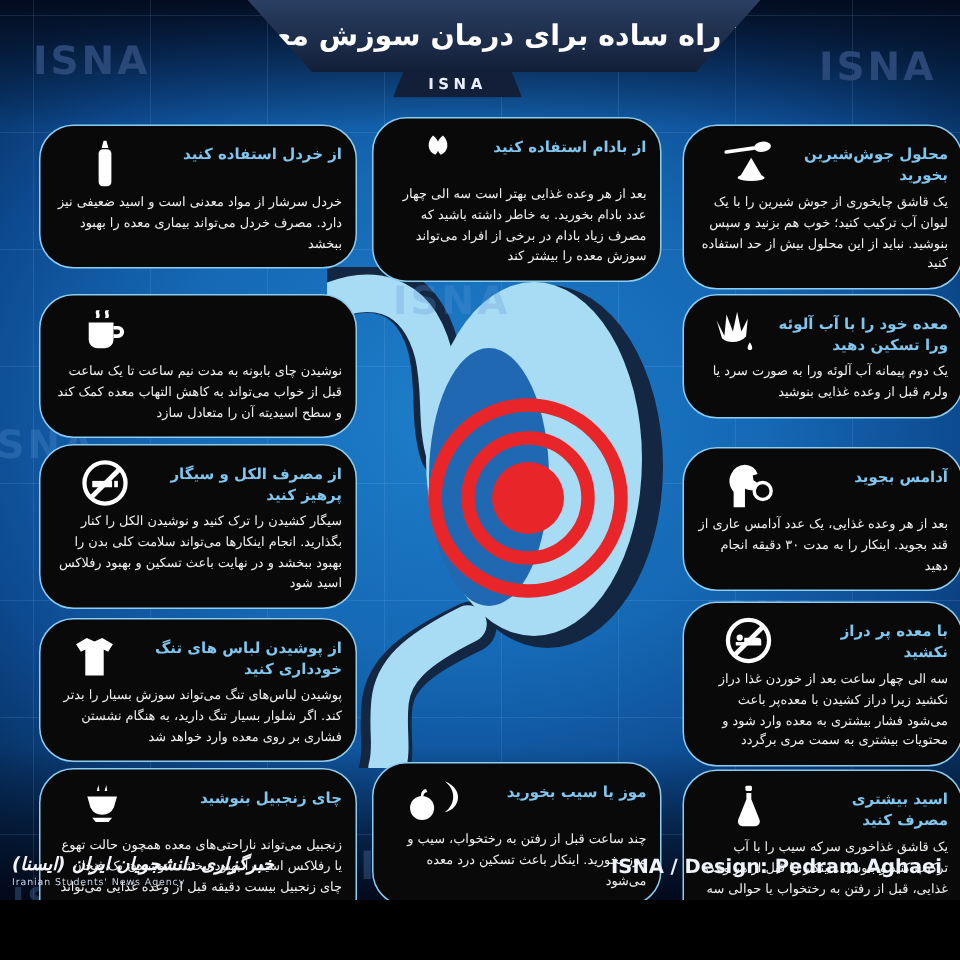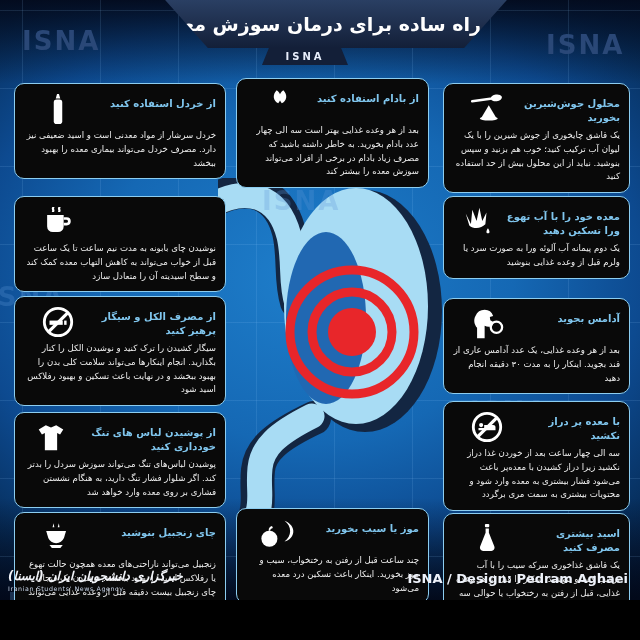--- a/index.html
+++ b/index.html
@@ -31,22 +31,22 @@
   }
   .banner-title{color:#fff;font-size:19px;font-weight:bold;direction:rtl;margin:0;}
   .banner-tab{
     position:absolute;left:262px;top:48px;width:86px;height:17px;z-index:4;
     background:#131f38;clip-path:polygon(8% 0,92% 0,100% 100%,0 100%);
     display:flex;align-items:center;justify-content:center;
     color:#e8eefb;font-size:10px;font-weight:bold;letter-spacing:3px;
   }
   .tip{
     position:absolute;z-index:4;box-sizing:border-box;direction:rtl;
-    background:#090909;border:1.6px solid #8ccdf0;border-radius:10px;
-    padding:5px 9px 8px 9px;color:#f0f0f0;
+    background:#090909;border:1.6px solid #8ccdf0;border-radius:23px;
+    padding:5px 9px 8px 9px;color:#f0f0f0;margin-left:12px;
   }
   .tip-head{display:flex;direction:ltr;align-items:flex-start;}
   .tip-icon{width:64px;min-width:52px;display:flex;justify-content:center;padding:3px 0 0 2px;}
   .tip-icon svg{height:34px;}
   .tip-title{
     flex:1;margin:0;direction:rtl;text-align:right;
     color:#80c6ee;font-size:10px;font-weight:bold;padding-top:8px;line-height:1.35;
   }
   .tip-body{
     margin:3px 0 0 0;font-size:8.6px;line-height:1.6;text-align:right;color:#efefef;
@@ -136,21 +136,21 @@
   </div>
   <div class="tip" style="left:14px;top:412px;width:212px;min-height:78px">
     <div class="tip-head">
         <span class="tip-icon" style="width:50px;min-width:40px">
           <svg viewBox="0 0 36 36">
             <path fill="#fff" d="M12.5 4.5 18 7l5.5-2.5 7.5 4.5-3.4 5.3-3.1-1.6V31H11.5V12.7l-3.1 1.6L5 9z"></path>
           </svg>
         </span>
       <h3 class="tip-title">از پوشیدن لباس های تنگ خودداری کنید</h3>
       </div>
-    <p class="tip-body">پوشیدن لباس‌های تنگ می‌تواند سوزش سردل را بدتر کند. اگر شلوار فشار تنگ دارید، به هنگام نشستن فشاری بر روی معده وارد خواهد شد</p>
+    <p class="tip-body">پوشیدن لباس‌های تنگ می‌تواند سوزش بسیار را بدتر کند. اگر شلوار بسیار تنگ دارید، به هنگام نشستن فشاری بر روی معده وارد خواهد شد</p>
   </div>
   <div class="tip" style="left:14px;top:512px;width:212px;min-height:93px">
     <div class="tip-head">
         <span class="tip-icon">
           <svg viewBox="0 0 36 36">
             <path fill="#fff" d="M13.4 2.5l-1.2 4.2h1.9zM18.9 2.5l-1.2 4.2h1.9z"></path>
             <path fill="#fff" d="M5.5 10.5h21l-2.2 7.6a9.3 9.3 0 0 1-8.3 5.4 9.3 9.3 0 0 1-8.3-5.4z"></path>
             <path fill="#fff" d="M9 25.5h14l-2.5 3h-9z"></path>
           </svg>
         </span>
@@ -202,21 +202,21 @@
     <p class="tip-body">یک قاشق چایخوری از جوش شیرین را با یک لیوان آب ترکیب کنید؛ خوب هم بزنید و سپس بنوشید. نباید از این محلول بیش از حد استفاده کنید</p>
   </div>
   <div class="tip" style="left:443px;top:196px;width:187px;min-height:83px">
     <div class="tip-head">
         <span class="tip-icon" style="width:46px;min-width:40px">
           <svg viewBox="0 0 36 36">
             <path fill="#fff" d="M5 9l5.5 11L12 5l4.5 12L19.5 3l3 14L27 8l-1.2 12.5c-4.5 4.8-12.6 5.2-17 1.2z"></path>
             <path fill="#fff" d="M28.5 24.5c2.2 3.2 2.2 5.5 0 5.5-2.1 0-2.1-2.3 0-5.5z"></path>
           </svg>
         </span>
-      <h3 class="tip-title">معده خود را با آب تهوع ورا تسکین دهید</h3>
+      <h3 class="tip-title">معده خود را با آب آلوئه ورا تسکین دهید</h3>
       </div>
     <p class="tip-body">یک دوم پیمانه آب آلوئه ورا به صورت سرد یا ولرم قبل از وعده غذایی بنوشید</p>
   </div>
   <div class="tip" style="left:443px;top:298px;width:187px;min-height:86px">
     <div class="tip-head">
         <span class="tip-icon">
           <svg viewBox="0 0 36 36">
             <path fill="#fff" d="M15.5 3a9.5 9.5 0 0 1 9 6.5l-3.5 1 .5 3.5 3.2 2-1.4 4.3c-2.4 1-5.3 1-7.8-.5V33h-8V22C4.8 19 3.3 14 5.8 9.5A10.5 10.5 0 0 1 15.5 3z"></path>
             <circle cx="28" cy="21.5" r="6" fill="none" stroke="#fff" stroke-width="2.4"></circle>
           </svg>

